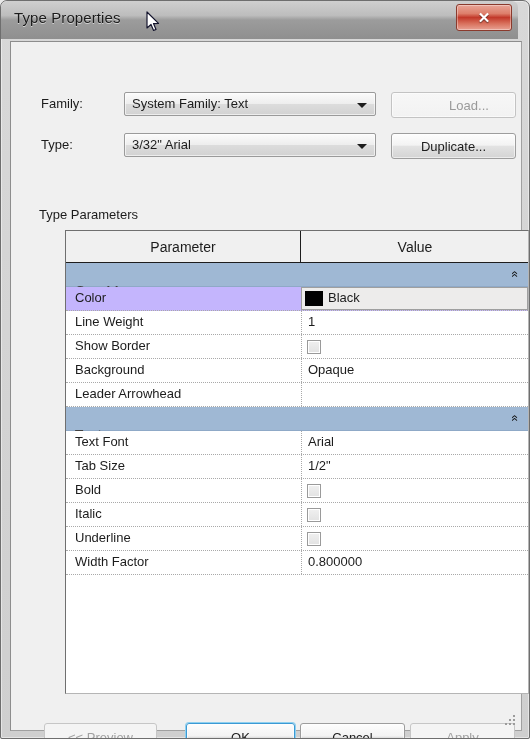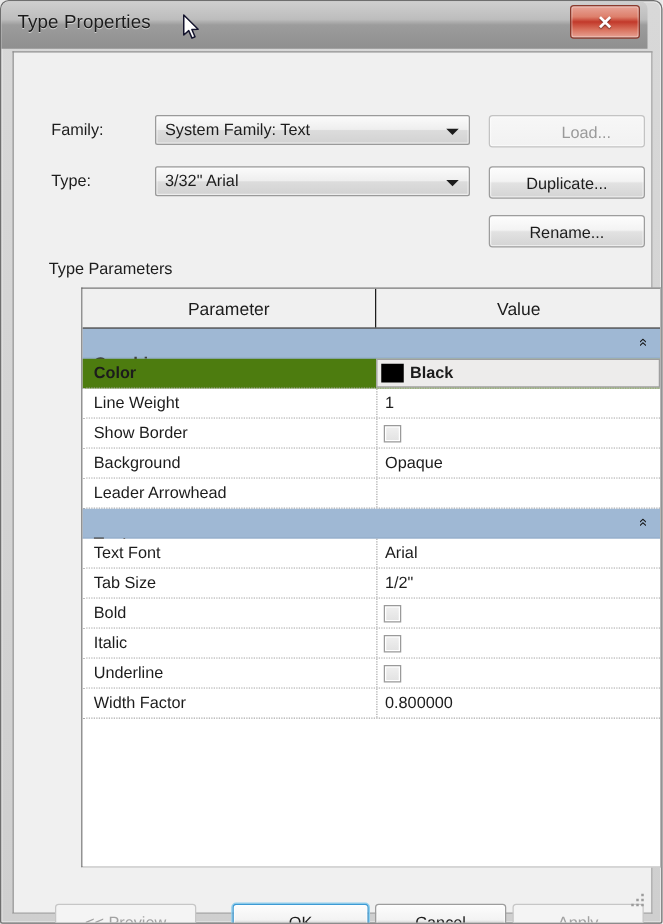--- a/index.html
+++ b/index.html
@@ -213,23 +213,22 @@
     border-left: 1px dotted #a9a9a9;
   }
   .row .pval {
     position: absolute;
     left: 242px; top: 3px;
     font-size: 13px;
     color: #1c1c1c;
   }
   
   .row.selected {
-    background: #4d7c0f;
+    background: #c4b5fd;
     border-bottom: 1px dotted #a9a9a9;
-    font-weight: bold;
   }
   .row.selected .selbox {
     position: absolute;
     left: 235px; top: 0;
     width: 227px; height: 23px;
     background: #edeceb;
     border: 1px solid #9f9f9f;
     box-sizing: border-box;
   }
   .row.selected .swatch {
@@ -327,21 +326,20 @@
       <div class="arrow"></div>
     </div>
     <div class="btn btn-load disabled">Load...</div>
 
     <div class="label label-type">Type:</div>
     <div class="combo combo-type">
       <div class="ctext">3/32" Arial</div>
       <div class="arrow"></div>
     </div>
     <div class="btn btn-duplicate">Duplicate...</div>
-    <div class="btn btn-rename">Rename...</div>
 
     <div class="section-title">Type Parameters</div>
 
     <div class="table">
       <div class="thead">
         <div class="th th-param">Parameter</div>
         <div class="th th-value">Value</div>
       </div>
       <div id="table-body">
           <div class="grp">

